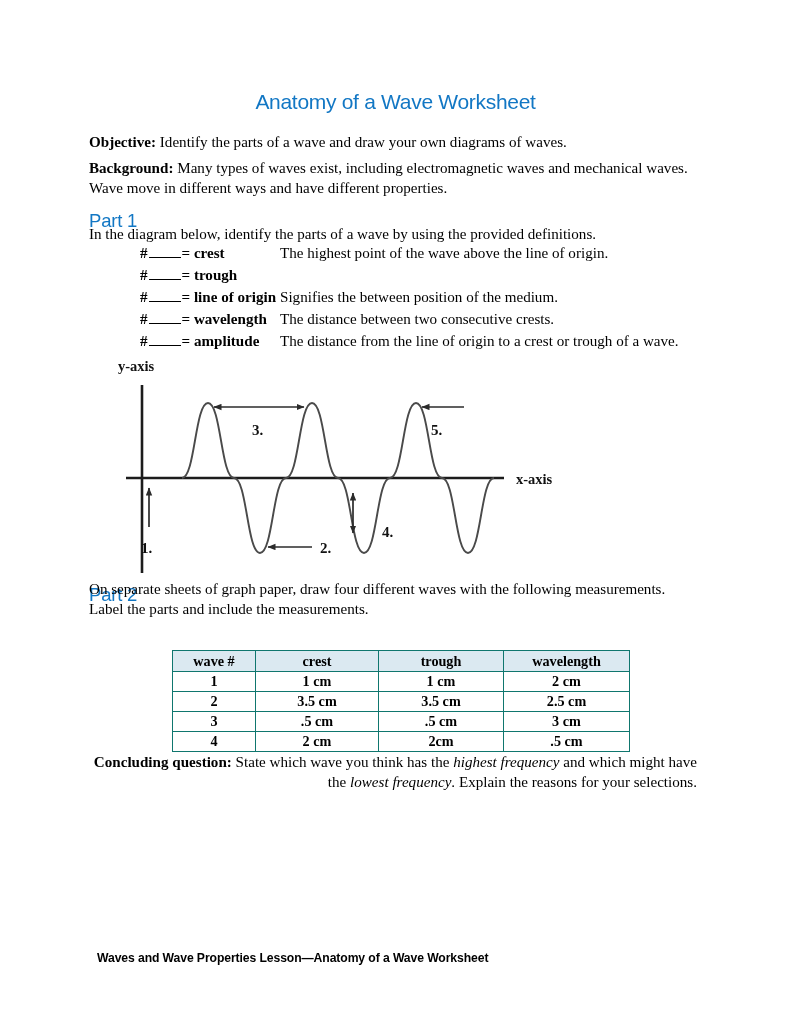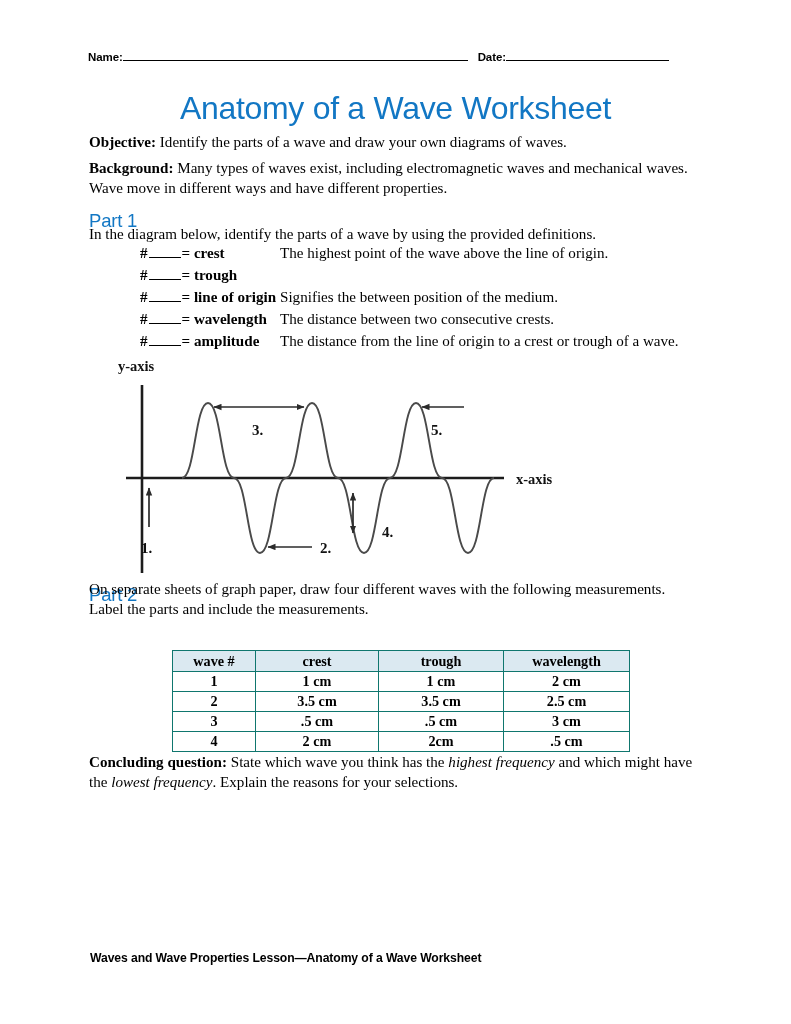--- a/index.html
+++ b/index.html
@@ -45,21 +45,21 @@
   .gap-date { display:inline-block; width: 10px; }
 
   
   .doc-title {
     position: absolute;
     left: 0;
     top: 90px;
     width: 791px;
     text-align: center;
     font-family: "Liberation Sans", sans-serif;
-    font-size: 32px;
+    font-size: 21px;
     font-weight: normal;
     color: #1277c4;
     letter-spacing: -0.3px;
   }
 
   
   .para {
     position: absolute;
     left: 89px;
     width: 608px;
@@ -67,21 +67,21 @@
     line-height: 19.5px;
     text-align: left;
   }
   .para b { font-weight: bold; }
   .para i { font-style: italic; }
 
   #p-objective { top: 133px; }
   #p-background { top: 159px; }
   #p-part1intro { top: 225px; }
   #p-part2intro { top: 580px; }
-  #p-concluding { top: 753px; }
+  #p-concluding { top: 753px; text-align: right; }
 
   .section-head {
     position: absolute;
     left: 89px;
     font-family: "Liberation Sans", sans-serif;
     font-size: 18.5px;
     color: #1277c4;
     letter-spacing: -0.2px;
   }
   #h-part1 { top: 210px; }
@@ -150,36 +150,33 @@
     line-height: 20px;
   }
   .col-wave  { width: 82px; }
   .col-crest { width: 122px; }
   .col-trough{ width: 124px; }
   .col-wl    { width: 125px; }
 
   
   .footer {
     position: absolute;
-    left: 90px;
+    left: 97px;
     top: 951px;
     font-family: "Liberation Sans", sans-serif;
     font-size: 12.2px;
     font-weight: bold;
     letter-spacing: -0.1px;
   }
 </style>
 </head>
 <body>
 
 <div class="page">
 
-  <div class="namedate">
-    <span>Name:</span><span class="rule rule-name"></span><span class="gap-date"></span><span>Date:</span><span class="rule rule-date"></span>
-  </div>
 
   <div class="doc-title">Anatomy of a Wave Worksheet</div>
 
   <div class="para" id="p-objective">
     <b>Objective:</b><span> Identify the parts of a wave and draw your own diagrams of waves.</span>
   </div>
 
   <div class="para" id="p-background">
     <b>Background:</b><span> Many types of waves exist, including electromagnetic waves and mechanical waves. Wave move in different ways and have different properties.</span>
   </div>

